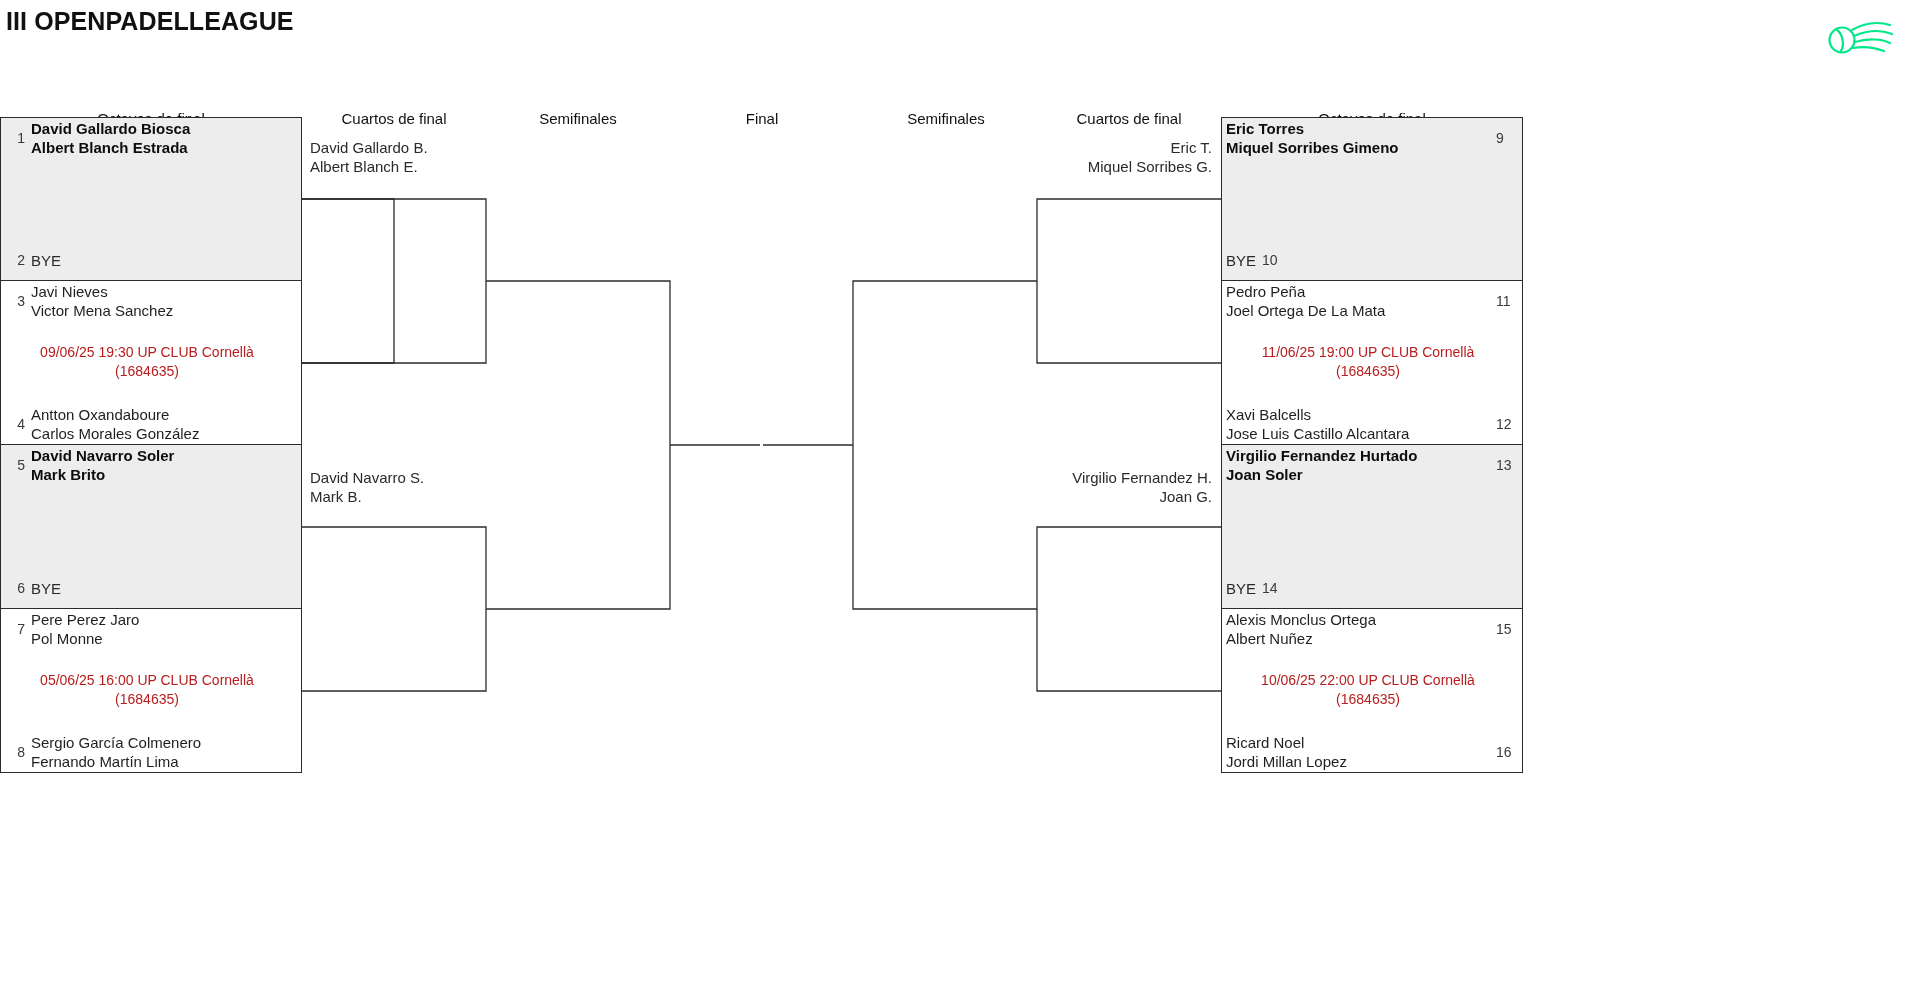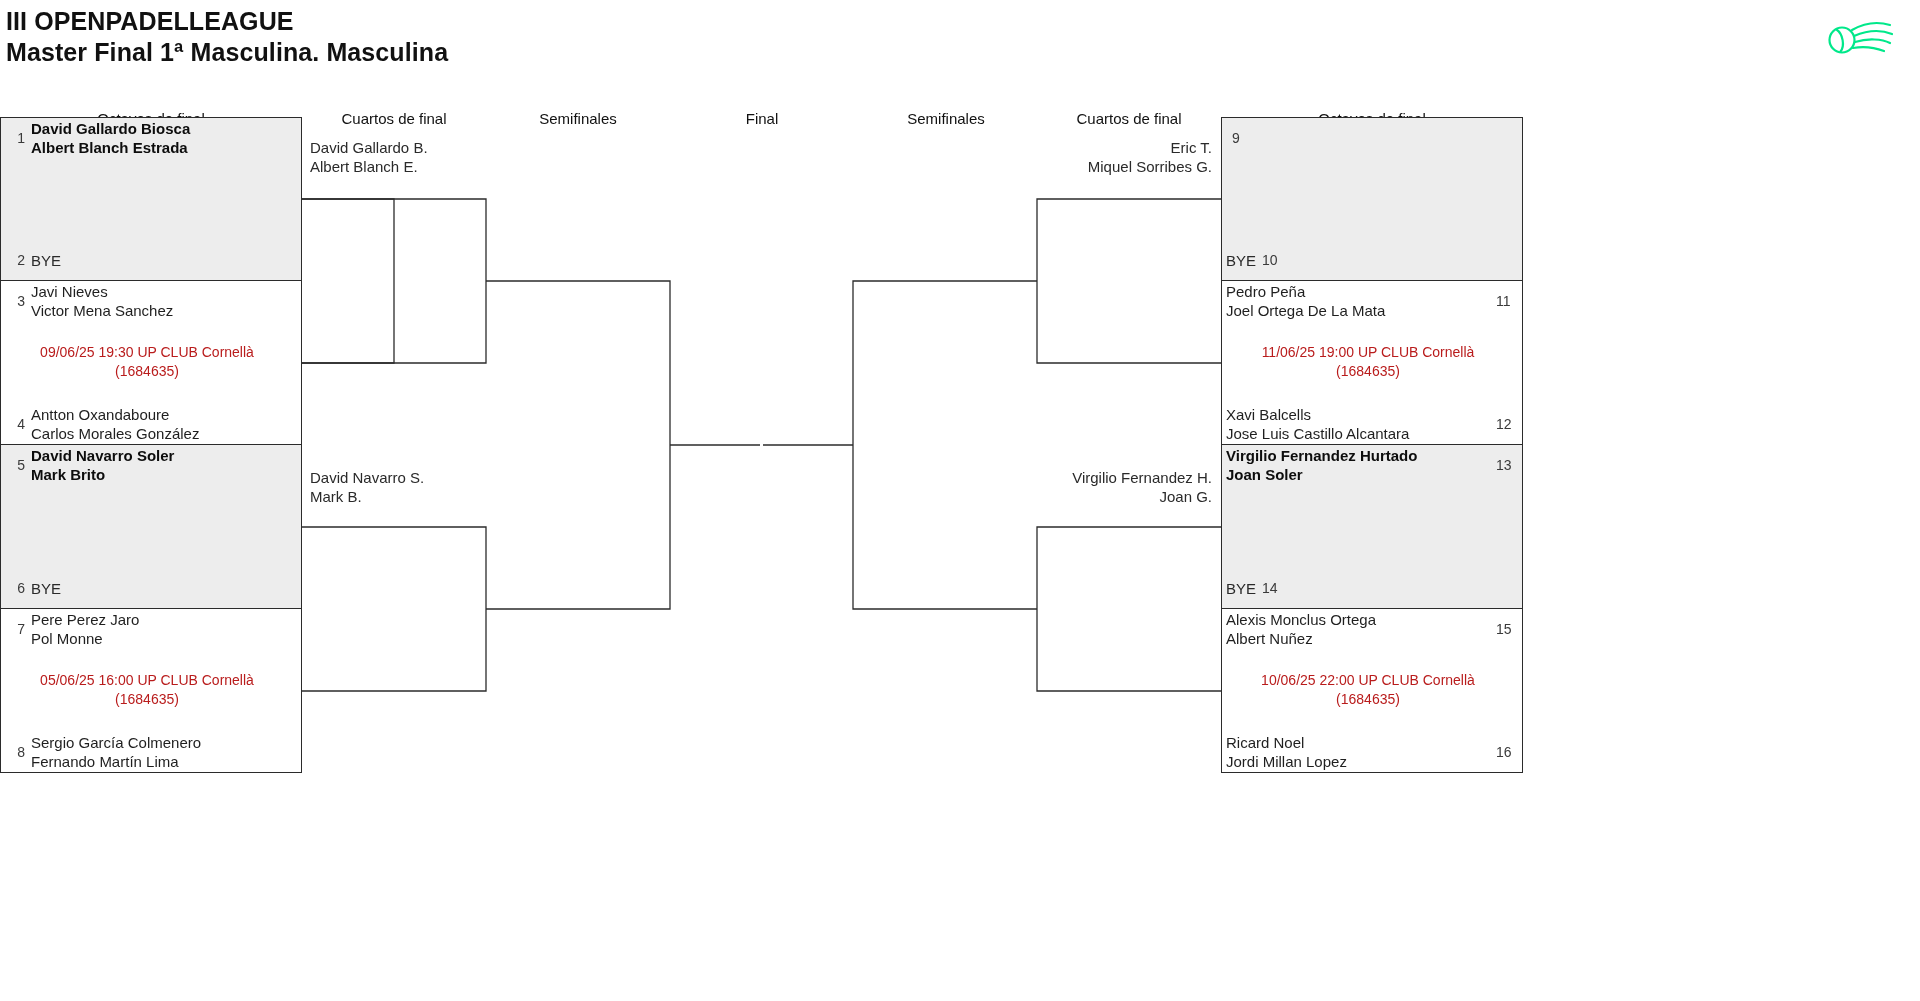--- a/index.html
+++ b/index.html
@@ -94,21 +94,20 @@
   #wires { position: absolute; left: 0; top: 0; width: 1920px; height: 1001px; }
   #wires path, #wires line { stroke: #2b2b2b; stroke-width: 1.3; fill: none; }
 </style>
 </head>
 <body>
 
 <div id="root">
 
   <div class="hdr">
     <div class="hdr-line1">III OPENPADELLEAGUE</div>
-    <div class="hdr-line2">Master Final 1ª Masculina. Masculina</div>
   </div>
 
   <div class="logo">
     <svg viewBox="0 0 86 56" width="86" height="56" aria-hidden="true">
       <g fill="none" stroke="#00e88a" stroke-width="2.2" stroke-linecap="round">
         <circle cx="26" cy="30" r="12.5"></circle>
         <path d="M20.5 19.5 C27 24 29 36 24.5 41.5"></path>
         <path d="M36 20 C50 12 64 12 74 15"></path>
         <path d="M38 26 C52 20 66 20 76 24"></path>
         <path d="M39 32 C52 28 66 29 74 33"></path>
@@ -216,20 +215,24 @@
         </span>
       </div>
     </div>
   </div>
 
   <div class="col-oct right">
 
     <div class="mbox hi">
       <div class="slot top">
         <span class="seed">9</span>
+        <span class="names">
+          <span class="nm">Eric Torres</span>
+          <span class="nm">Miquel Sorribes Gimeno</span>
+        </span>
       </div>
       <div class="slot bot">
         <span class="seed">10</span>
         <span class="bye">BYE</span>
       </div>
     </div>
 
     <div class="mbox">
       <div class="slot top">
         <span class="seed">11</span>

